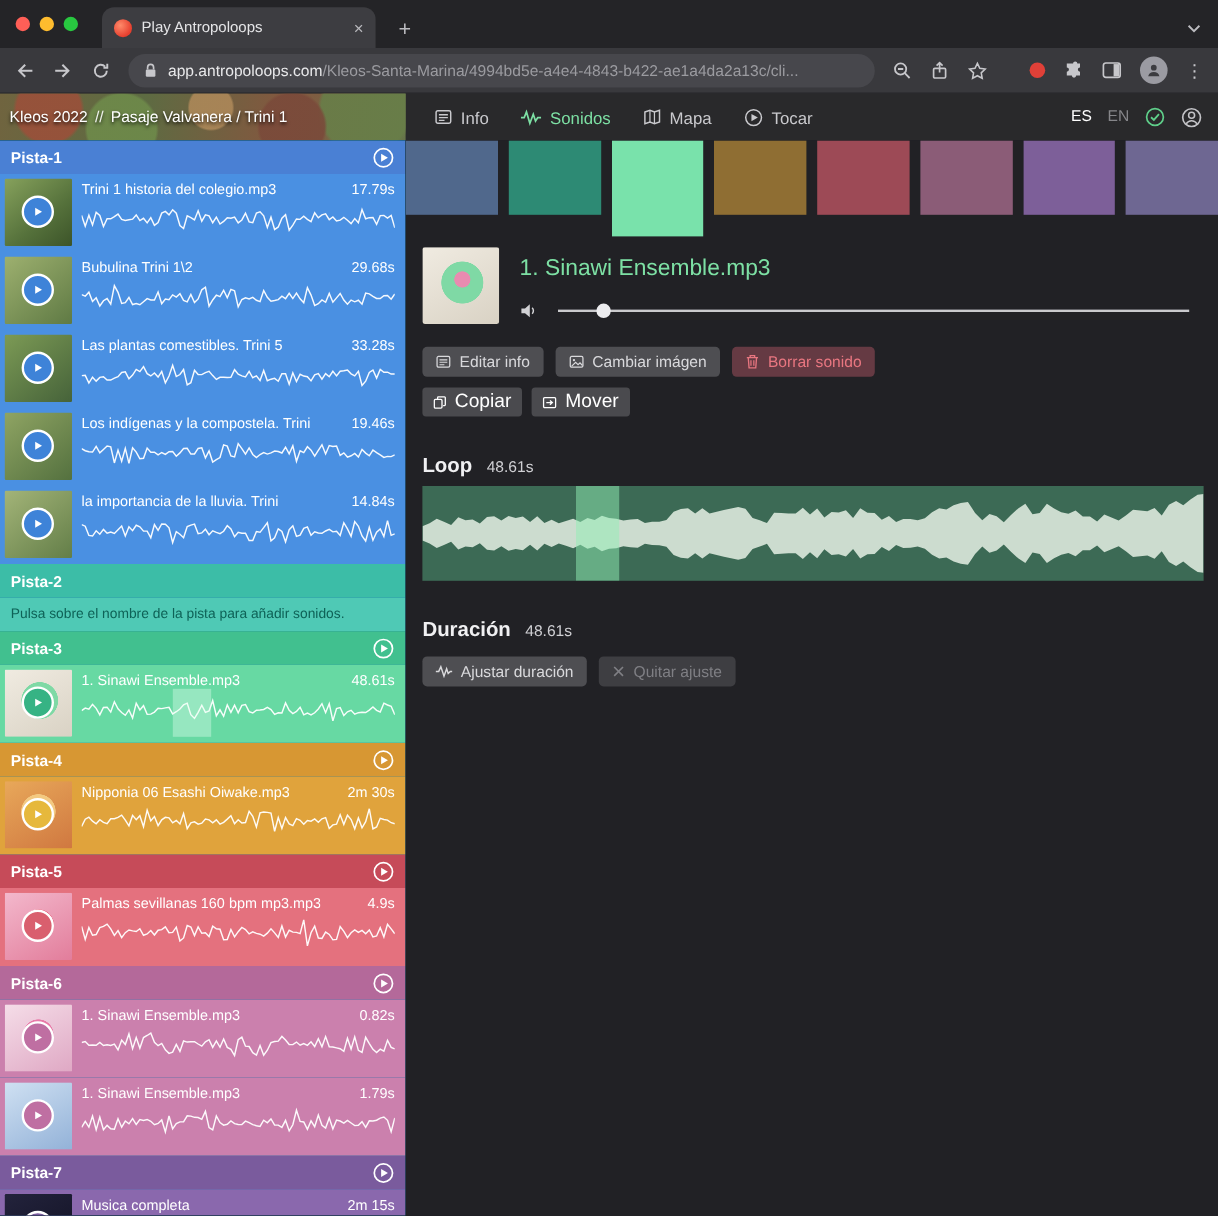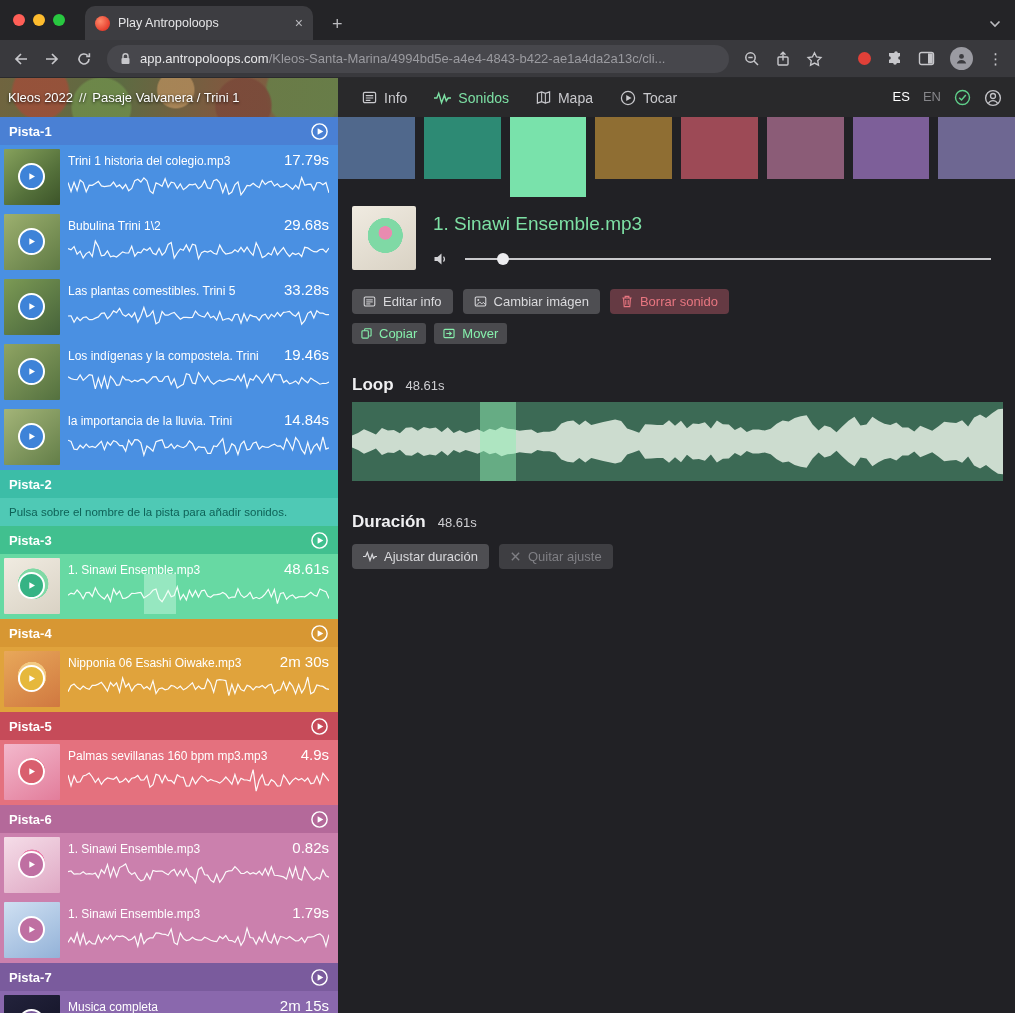--- a/index.html
+++ b/index.html
@@ -72,21 +72,21 @@
   .play-circ{width:19px;height:19px;color:#fff}
   .track-msg{height:28px;background:var(--item);color:#0e6257;font-size:11.5px;
     display:flex;align-items:center;padding:0 9px}
   .titem{height:65px;background:var(--item);display:flex;position:relative}
   .thumb{width:56px;height:56px;margin:4px 0 0 4px;flex:none;position:relative;border-radius:1px}
   .play-ov{position:absolute;left:14px;top:14px;width:27px;height:27px;border-radius:50%;
     border:2px solid #fff;background:var(--ov);display:flex;align-items:center;justify-content:center}
   .ibody{flex:1;min-width:0;padding:6px 9px 0 8px;position:relative}
   .irow{display:flex;justify-content:space-between;align-items:baseline;color:#fff}
   .ititle{font-size:12px;white-space:nowrap;overflow:hidden;text-overflow:ellipsis;margin-right:8px}
-  .idur{font-size:15px;flex:none}
+  .idur{font-size:12px;flex:none}
   .ibody .wave{width:100%;height:27px;margin-top:4px}
   .mini-band{position:absolute;left:84px;top:20px;width:32px;height:40px;
     background:rgba(230,255,240,.38)}
 
   
   .thA{background:linear-gradient(140deg,#86a15c,#55713b 60%,#3c5429)}
   .thB{background:linear-gradient(140deg,#9db06f,#5f7a44)}
   .thC{background:linear-gradient(140deg,#7c9a55,#46633a)}
   .thD{background:linear-gradient(140deg,#8fa463,#54713f)}
   .thE{background:linear-gradient(140deg,#a3b478,#637e48)}
@@ -117,21 +117,21 @@
   .sound-thumb{width:64px;height:64px;flex:none;border-radius:2px}
   .sound-info{flex:1;min-width:0}
   .sound-title{color:#7de0a4;font-size:19px;margin-top:7px}
   .vol-row{display:flex;align-items:center;gap:17px;margin-top:17px;padding-right:12px}
   .vol-track{flex:1;height:2px;background:#c9c9cc;position:relative}
   .vol-knob{position:absolute;left:6%;top:-5px;width:12px;height:12px;border-radius:50%;background:#ececef}
   .btnrow{display:flex;gap:10px;align-items:flex-start;margin-top:19px}
   .btn{display:inline-flex;align-items:center;gap:7px;background:#4e4e52;color:#d9d9dc;
     font-size:13px;padding:5px 11px;border-radius:4px;border:none;white-space:nowrap}
   .btn.danger{background:#653a43;color:#e87680}
-  .btn.small{font-size:13px;padding:3px 9px;border-radius:3px;background:#4a4a4e;color:#86efac}
+  .btn.small{font-size:16px;padding:3px 9px;border-radius:3px;background:#4a4a4e;color:#ffffff}
   .btn.green{background:#4fa180;color:#fff;border-radius:13px}
   .btn.ghost{background:transparent;color:#9a9a9e;padding-left:2px}
   .btn.disabled{background:#3e3e42;color:#7f7f84}
   .green-label{color:#7de0a4;font-size:14px;margin-top:22px}
   .green-link{color:#8ceab2;margin-left:5px}
   .row-copy{margin-top:9px;display:flex;gap:8px}
   .sec-head{display:flex;align-items:baseline;gap:12px;margin-top:31px}
   .sec-title{color:#f0f0f2;font-size:17px;font-weight:bold}
   .sec-val{color:#cfcfd3;font-size:13px}
   .loopwave{position:relative;height:79px;margin-top:7px;background:#3c6a55;overflow:hidden}

